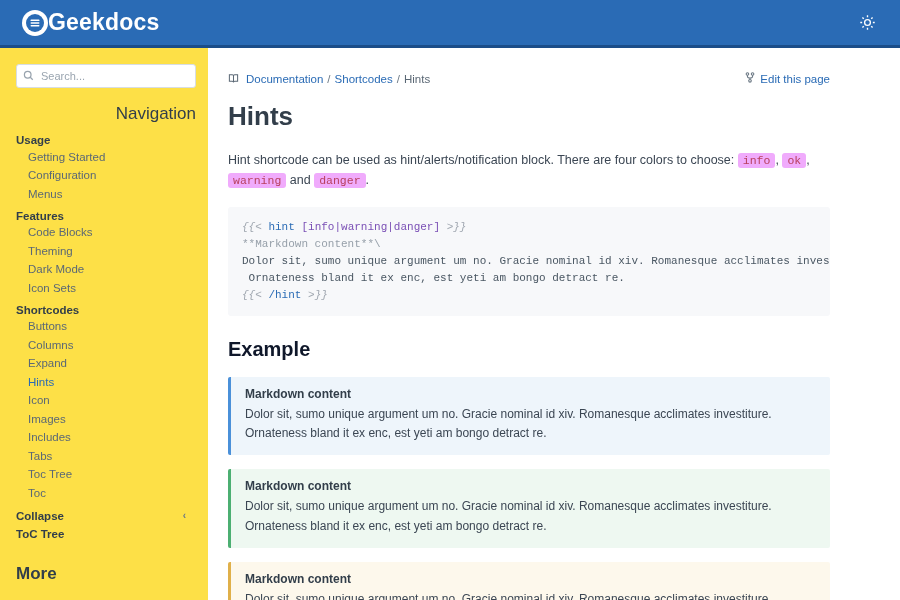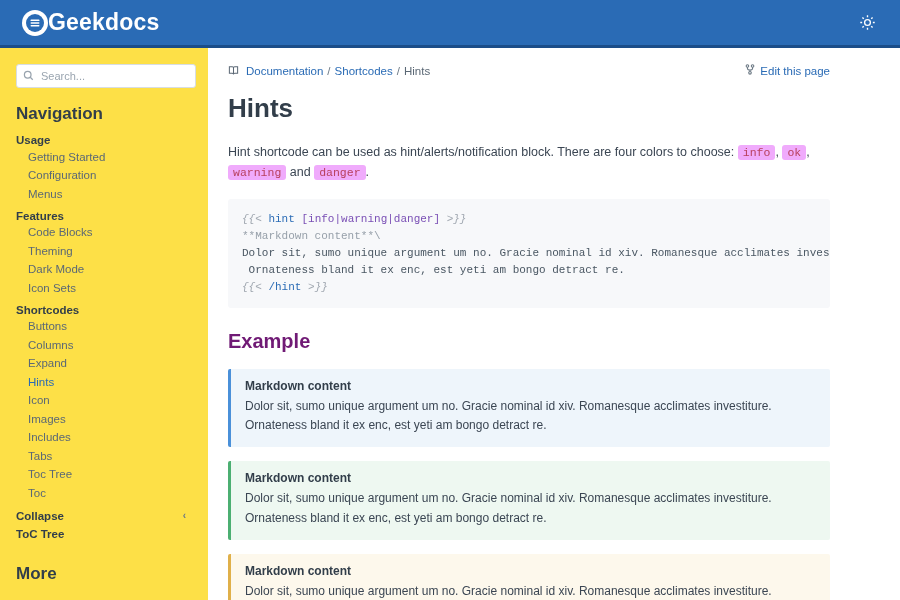--- a/index.html
+++ b/index.html
@@ -89,23 +89,24 @@
   }
   #search-input::placeholder { color: #9aa5b0; }
   #search-icon {
     position: absolute;
     left: 7px; top: 5px;
     color: #98a3ae;
     pointer-events: none;
   }
   .nav-title {
     font-size: 17px;
-    font-weight: bold;
+    font-weight: normal;
     color: #323e4a;
     margin: 6px 0 10px 0;
+    text-align: right;
   }
   .nav-group-label {
     font-size: 11.5px;
     font-weight: bold;
     color: #323e4a;
     margin: 6px 0 2px 0;
   }
   .nav-item {
     font-size: 11.5px;
     color: #5b6875;
@@ -129,21 +130,21 @@
   .more-title {
     font-size: 17px;
     font-weight: bold;
     margin: 24px 0 8px 0;
     color: #323e4a;
   }
 
   
   #main {
     flex: 1 1 auto;
-    padding: 16px 70px 0 20px;
+    padding: 24px 70px 0 20px;
     overflow: hidden;
   }
   #topbar {
     display: flex;
     align-items: center;
     font-size: 11.5px;
     margin-bottom: 16px;
   }
   #breadcrumb {
     display: flex;
@@ -200,21 +201,21 @@
   }
   .tok-delim { color: #a0a7b0; font-style: italic; }
   .tok-kw { color: #2a6bb5; }
   .tok-attr { color: #7a4fb5; }
   .tok-str { color: #4a5763; }
   .tok-com { color: #97a0aa; }
 
   h2.section {
     font-size: 20px;
     font-weight: bold;
-    color: #701a75;
+    color: #0f172a;
     margin: 0 0 16px 0;
   }
 
   .hint {
     border-left: 3px solid #888;
     border-radius: 2px;
     padding: 10px 14px 12px 14px;
     margin-bottom: 14px;
   }
   .hint .h-title {

